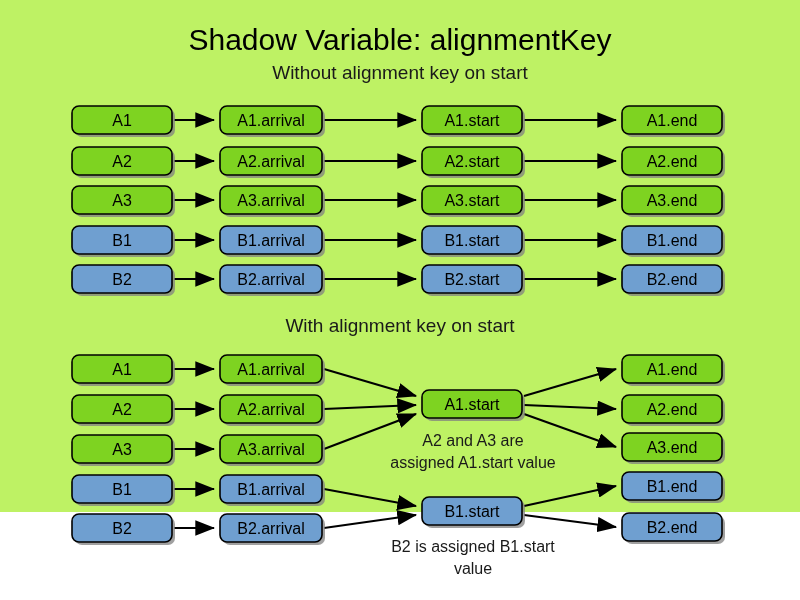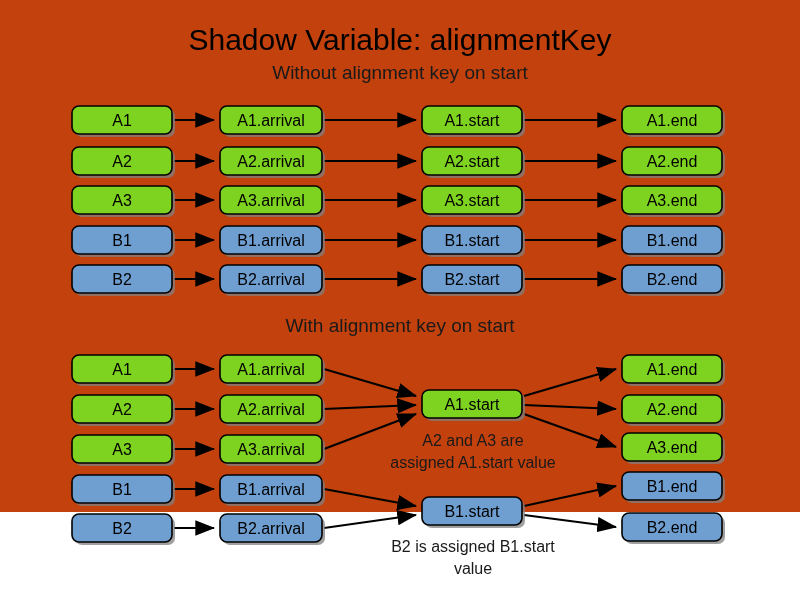--- a/index.html
+++ b/index.html
@@ -11,21 +11,21 @@
     width: 800px;
     height: 600px;
     overflow: hidden;
     font-family: "Liberation Sans", sans-serif;
     color: #000000;
   }
   #slide {
     position: relative;
     width: 800px;
     height: 512px;
-    background: #c2410c;
+    background: #bef264;
   }
   svg#diagram {
     position: absolute;
     left: 0;
     top: 0;
     width: 800px;
     height: 600px;
   }
   .title-text {
     font-family: "Liberation Sans", sans-serif;

